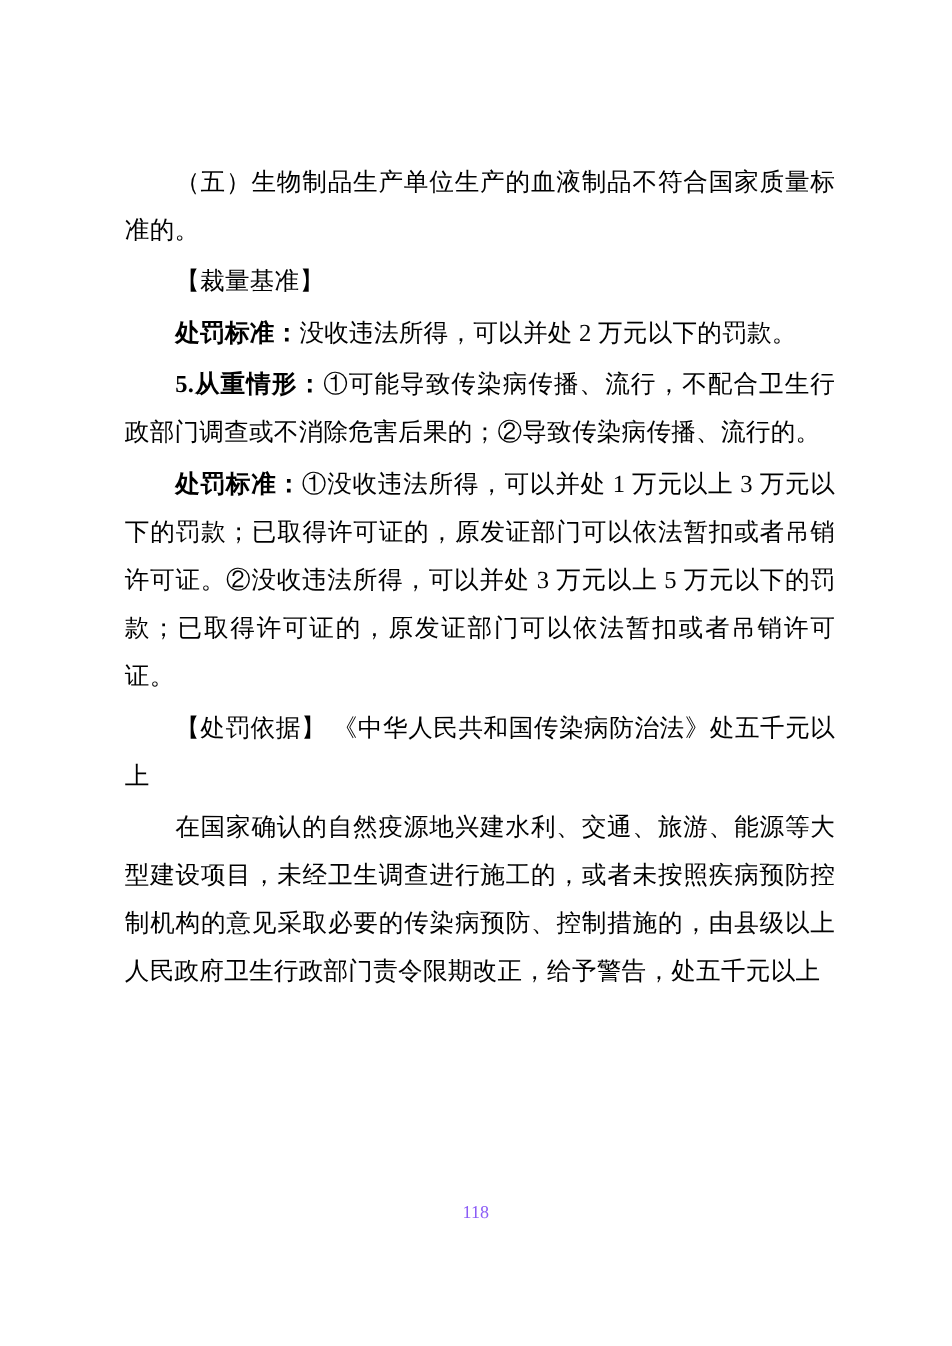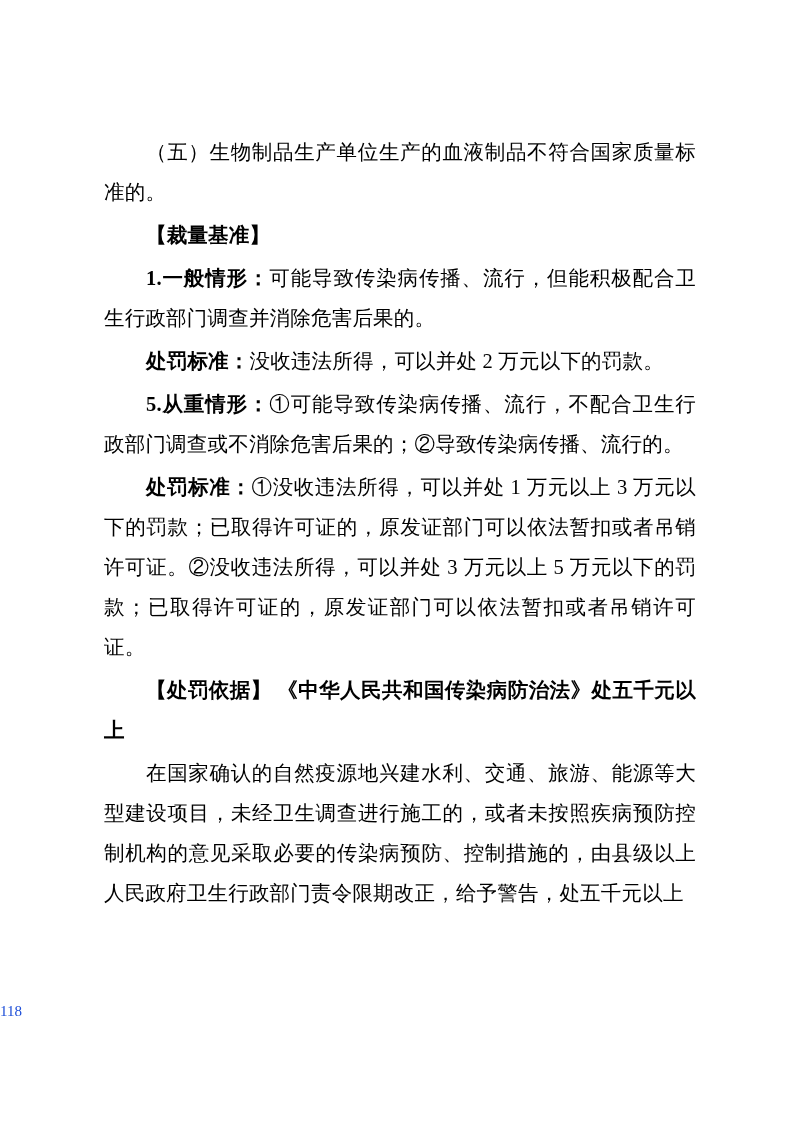--- a/index.html
+++ b/index.html
@@ -34,43 +34,43 @@
     text-justify: inter-ideograph;
     letter-spacing: 0.2px;
   }
   .indent2 {
     text-indent: 42px;
   }
   .bold {
     font-weight: bold;
   }
   .title-line {
-    font-weight: bold;
+    font-weight: normal;
   }
   .page-number {
     position: absolute;
     left: 0;
     right: 0;
     top: 1003px;
+    text-align: center;
     font-size: 15px;
     font-family: "Liberation Serif", "DejaVu Serif", serif;
-    color: #1d4ed8;
+    color: #8b5cf6;
   }
 </style>
 </head>
 <body>
 
 <div class="page">
   <div class="content">
 
     <p class="para indent2">（五）生物制品生产单位生产的血液制品不符合国家质量标准的。</p>
 
     <p class="para indent2 title-line">【裁量基准】</p>
 
-    <p class="para indent2"><span class="bold">1.一般情形：</span><span>可能导致传染病传播、流行，但能积极配合卫生行政部门调查并消除危害后果的。</span></p>
 
     <p class="para indent2"><span class="bold">处罚标准：</span><span>没收违法所得，可以并处 2 万元以下的罚款。</span></p>
 
     <p class="para indent2"><span class="bold">5.从重情形：</span><span>①可能导致传染病传播、流行，不配合卫生行政部门调查或不消除危害后果的；②导致传染病传播、流行的。</span></p>
 
     <p class="para indent2"><span class="bold">处罚标准：</span><span>①没收违法所得，可以并处 1 万元以上 3 万元以下的罚款；已取得许可证的，原发证部门可以依法暂扣或者吊销许可证。②没收违法所得，可以并处 3 万元以上 5 万元以下的罚款；已取得许可证的，原发证部门可以依法暂扣或者吊销许可证。</span></p>
 
 
     <p class="para indent2 title-line">【处罚依据】 《中华人民共和国传染病防治法》处五千元以上</p>
 

